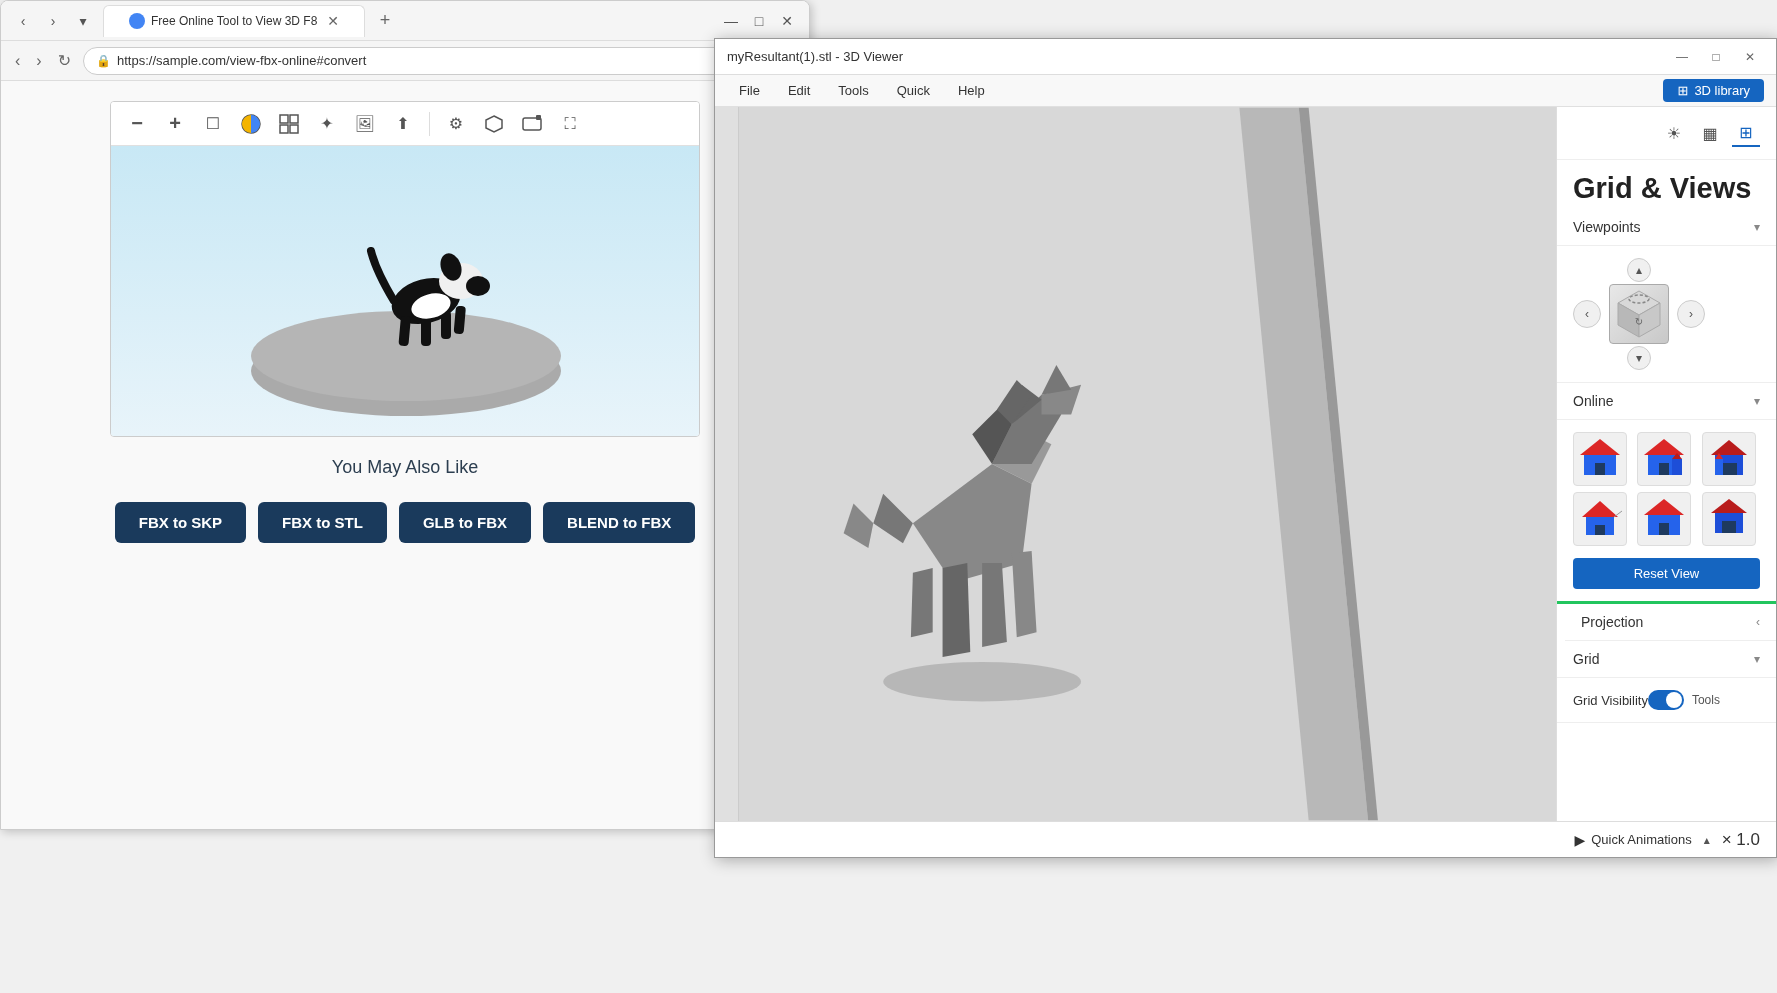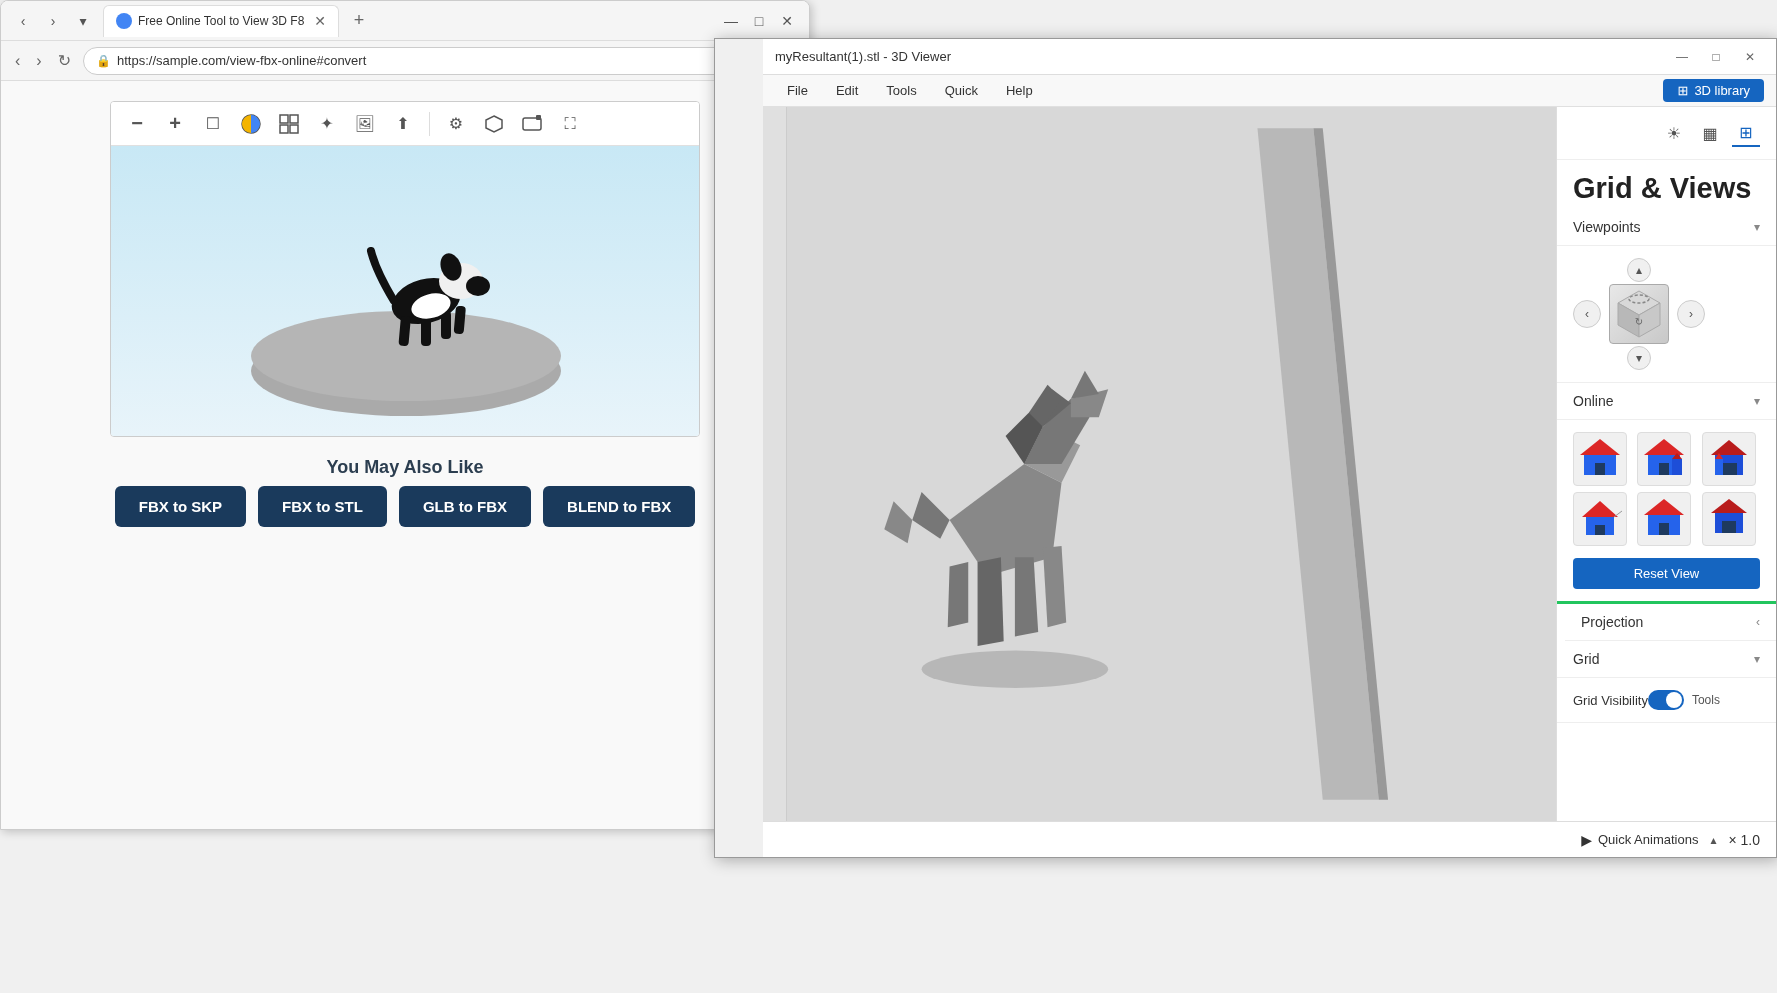--- a/index.html
+++ b/index.html
@@ -32,21 +32,21 @@
       gap: 6px;
       flex: 1;
     }
     .browser-tab {
       display: flex;
       align-items: center;
       background: #fff;
       border: 1px solid #ddd;
       border-bottom: none;
       border-radius: 6px 6px 0 0;
-      padding: 4px 12px;
+      padding: 4px 25px;
       font-size: 12px;
       color: #333;
       gap: 6px;
       height: 32px;
     }
     .browser-tab-icon { width: 16px; height: 16px; background: #4285f4; border-radius: 50%; display: inline-flex; align-items: center; justify-content: center; }
     .tab-close { font-size: 14px; color: #666; cursor: pointer; margin-left: 4px; }
     .new-tab-btn { width: 28px; height: 28px; border-radius: 50%; border: none; background: transparent; font-size: 18px; color: #666; cursor: pointer; display: flex; align-items: center; justify-content: center; }
     .win-btn-group { display: flex; gap: 6px; align-items: center; }
     .win-ctrl-btn { width: 24px; height: 24px; background: transparent; border: none; color: #555; font-size: 14px; cursor: pointer; display: flex; align-items: center; justify-content: center; }
@@ -122,21 +122,21 @@
       background: linear-gradient(to bottom, #c8e8f5 0%, #e8f4fa 100%);
       display: flex;
       align-items: center;
       justify-content: center;
       position: relative;
       overflow: hidden;
     }
 
     
     .also-like-section { text-align: center; }
-    .also-like-title { font-size: 18px; font-weight: bold; color: #2c3e50; margin-bottom: 8px; }
+    .also-like-title { font-size: 18px; font-weight: normal; color: #2c3e50; margin-bottom: 24px; }
     .conversion-buttons { display: flex; gap: 12px; justify-content: center; flex-wrap: wrap; }
     .conv-btn {
       background: #1a3a5c;
       color: #fff;
       border: none;
       padding: 12px 24px;
       border-radius: 6px;
       font-size: 15px;
       font-weight: 600;
       cursor: pointer;
@@ -145,21 +145,20 @@
     
     .viewer-app {
       position: absolute;
       top: 38px; left: 714px;
       width: 1063px; height: 820px;
       background: #f0f0f0;
       border: 1px solid #999;
       box-shadow: 2px 2px 15px rgba(0,0,0,0.3);
       display: flex;
       flex-direction: column;
-      padding-left: 48px;
     }
 
     .app-titlebar {
       height: 36px;
       background: #fff;
       border-bottom: 1px solid #ddd;
       display: flex;
       align-items: center;
       padding: 0 12px;
       gap: 10px;
@@ -374,21 +373,21 @@
       gap: 6px;
       background: transparent;
       border: none;
       cursor: pointer;
       font-size: 13px;
       color: #333;
     }
     .quick-anim-icon { font-size: 14px; }
     .quick-anim-label { font-weight: 500; }
     .expand-btn { background: transparent; border: none; cursor: pointer; font-size: 12px; color: #555; }
-    .speed-label { font-size: 14px; color: #333; }
+    .speed-label { font-size: 17px; color: #333; }
   </style>
 </head>
 <body>
 
 <div class="browser-window">
 
   <div class="browser-titlebar">
     <div class="win-btn-group">
       <div class="win-ctrl-btn">‹</div>
       <div class="win-ctrl-btn">›</div>

